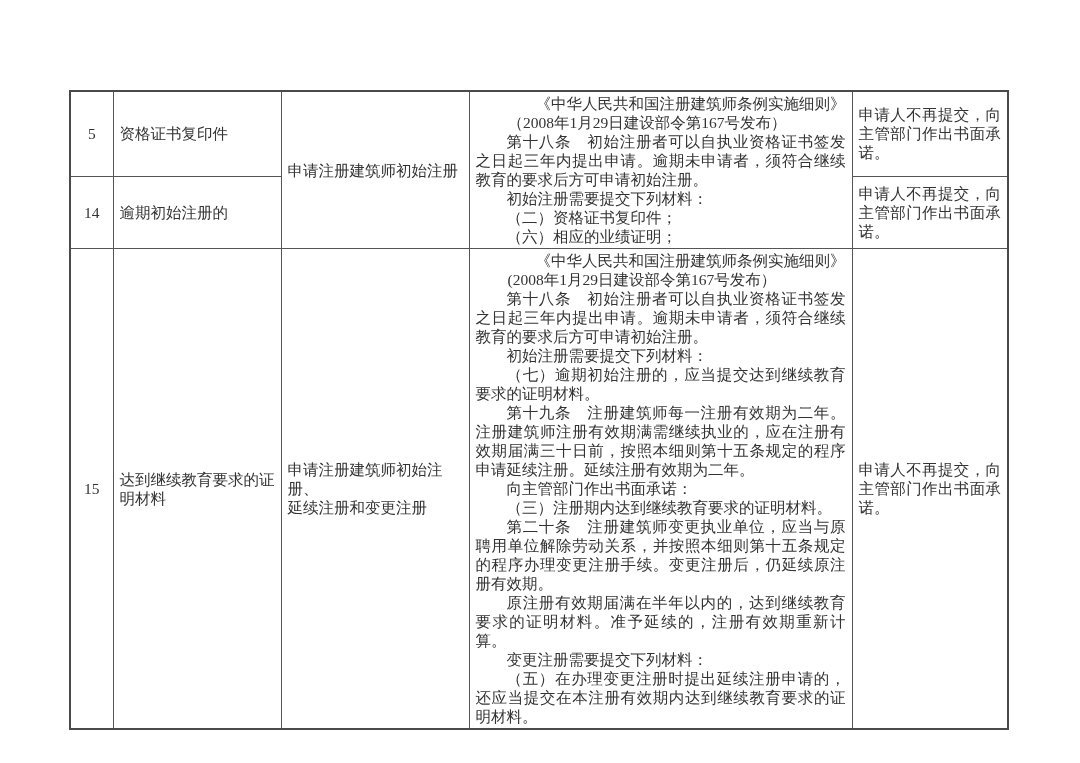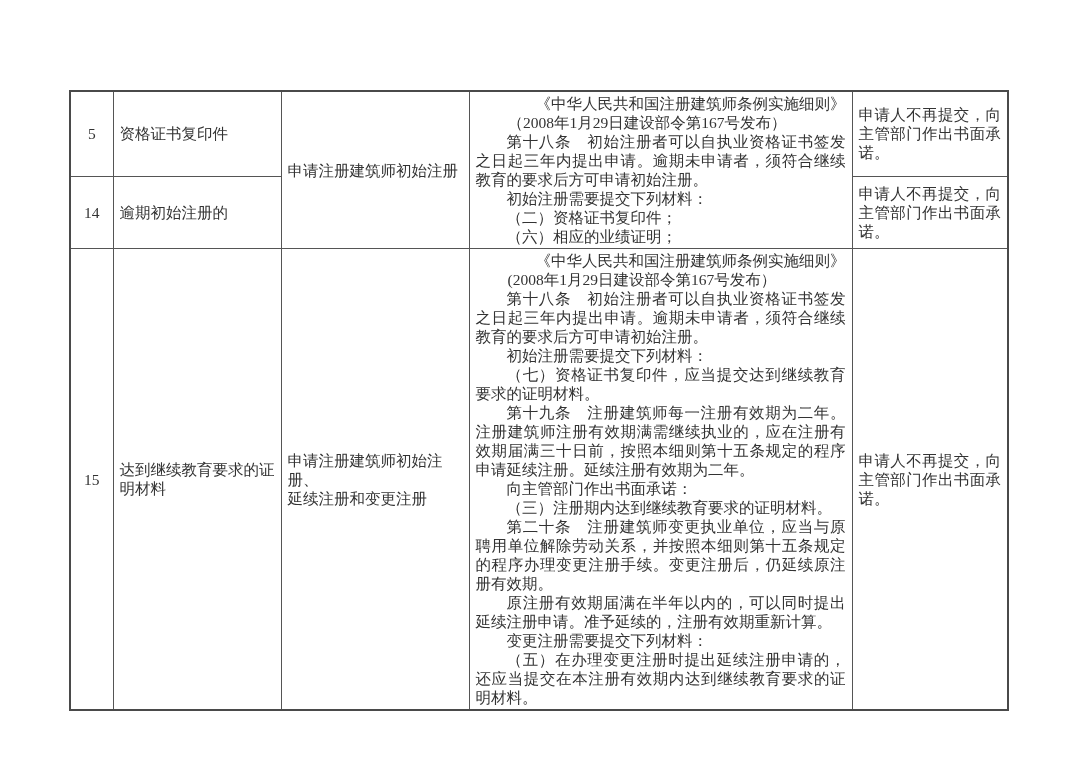--- a/index.html
+++ b/index.html
@@ -100,26 +100,26 @@
       <tr>
         <td class="cell-no">15</td>
         <td class="cell-material">达到继续教育要求的证明材料</td>
         <td class="cell-type">申请注册建筑师初始注册、
 延续注册和变更注册</td>
         <td class="cell-legal">
             <p class="para para-center">《中华人民共和国注册建筑师条例实施细则》</p>
             <p class="para para-flush">(2008年1月29日建设部令第167号发布）</p>
             <p class="para para-indent">第十八条　初始注册者可以自执业资格证书签发之日起三年内提出申请。逾期未申请者，须符合继续教育的要求后方可申请初始注册。</p>
             <p class="para para-indent">初始注册需要提交下列材料：</p>
-            <p class="para para-indent">（七）资格证书复印件，应当提交达到继续教育要求的证明材料。</p>
+            <p class="para para-indent">（七）逾期初始注册的，应当提交达到继续教育要求的证明材料。</p>
             <p class="para para-indent">第十九条　注册建筑师每一注册有效期为二年。注册建筑师注册有效期满需继续执业的，应在注册有效期届满三十日前，按照本细则第十五条规定的程序申请延续注册。延续注册有效期为二年。</p>
             <p class="para para-indent">向主管部门作出书面承诺：</p>
             <p class="para para-indent">（三）注册期内达到继续教育要求的证明材料。</p>
             <p class="para para-indent">第二十条　注册建筑师变更执业单位，应当与原聘用单位解除劳动关系，并按照本细则第十五条规定的程序办理变更注册手续。变更注册后，仍延续原注册有效期。</p>
-            <p class="para para-indent">原注册有效期届满在半年以内的，可以同时提出延续注册申请。准予延续的，注册有效期重新计算。</p>
+            <p class="para para-indent">原注册有效期届满在半年以内的，达到继续教育要求的证明材料。准予延续的，注册有效期重新计算。</p>
             <p class="para para-indent">变更注册需要提交下列材料：</p>
             <p class="para para-indent">（五）在办理变更注册时提出延续注册申请的，还应当提交在本注册有效期内达到继续教育要求的证明材料。</p>
           </td>
         <td class="cell-note">申请人不再提交，向主管部门作出书面承诺。</td>
       </tr>
     </tbody>
   </table>
 </div>
 
 </body></html>

